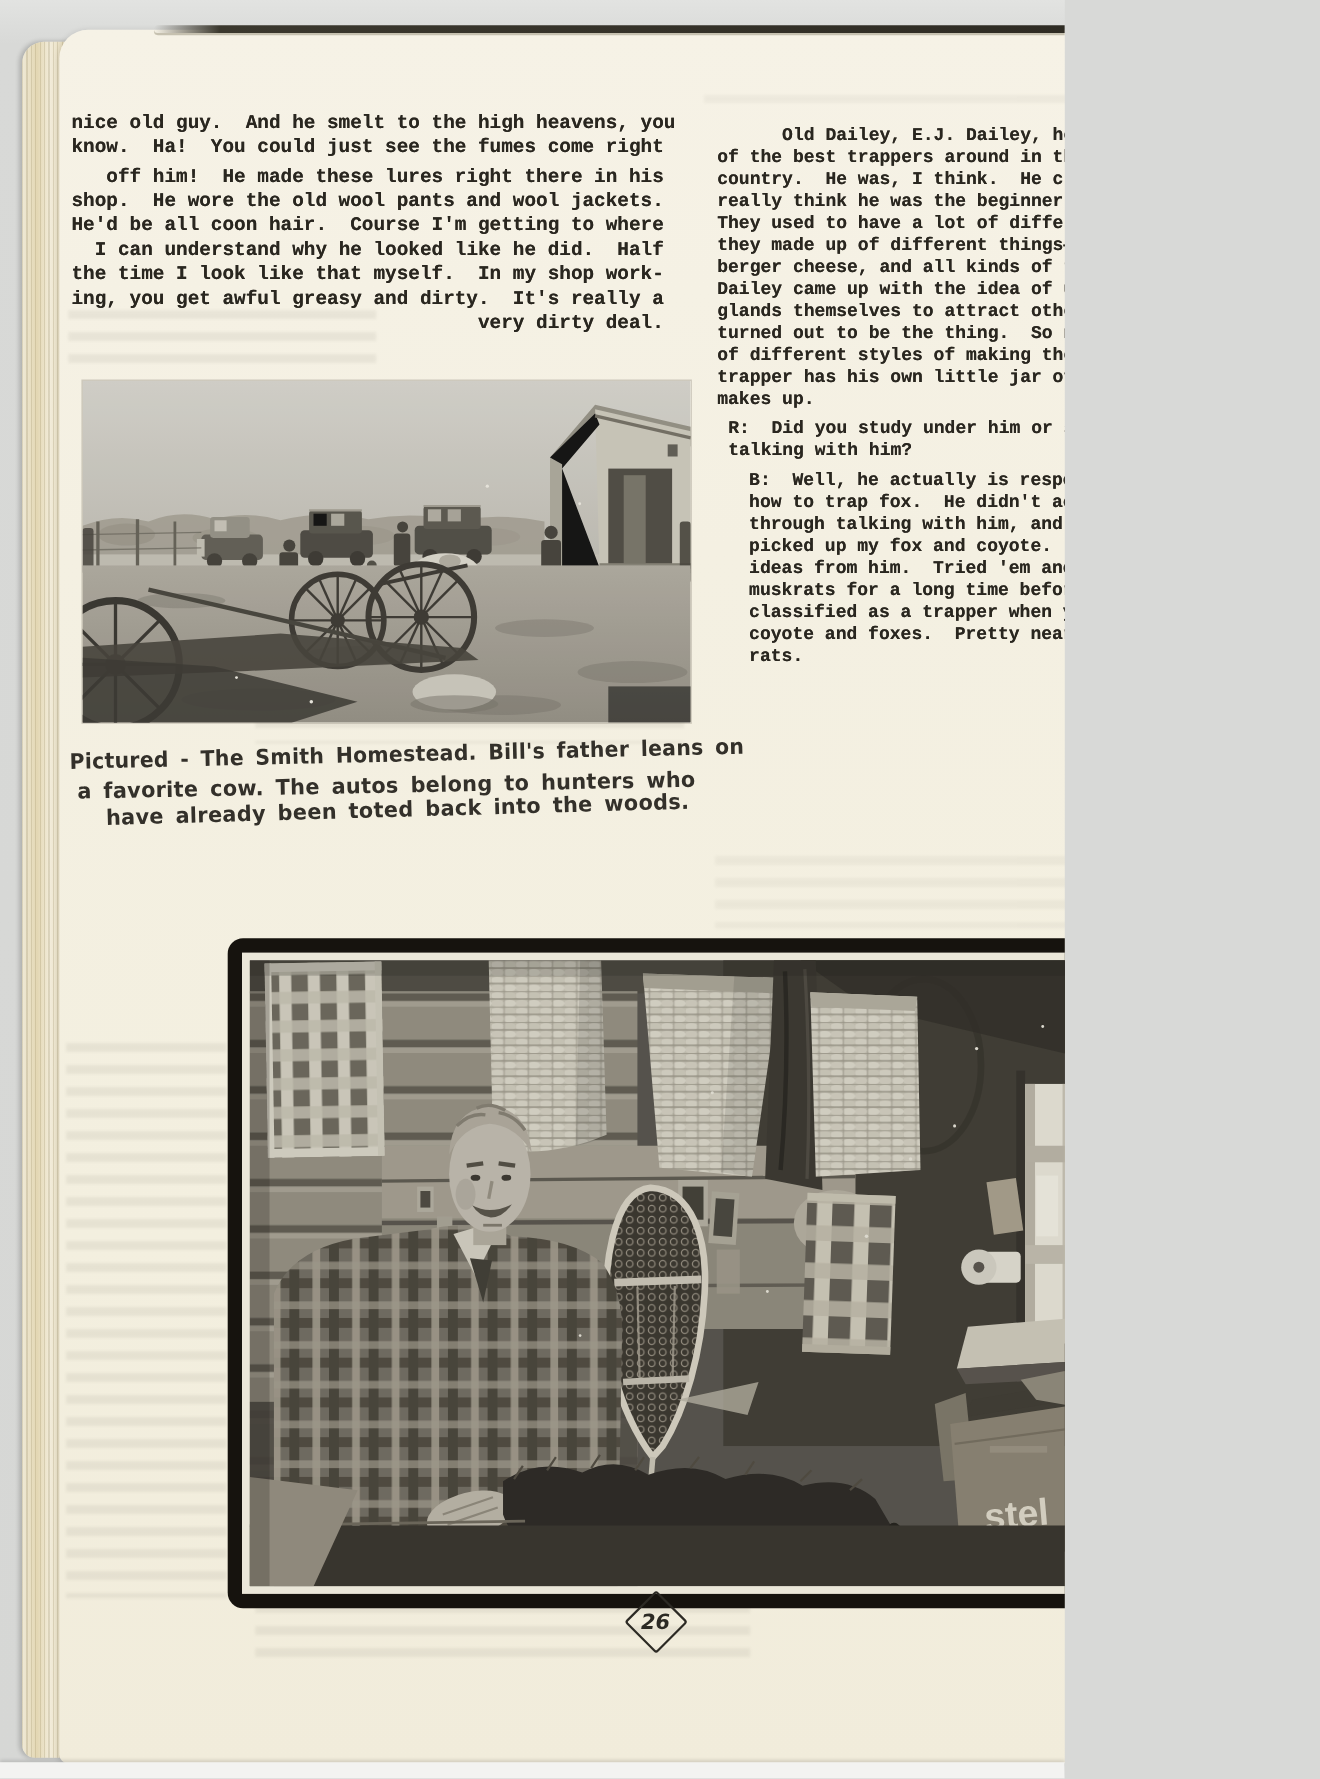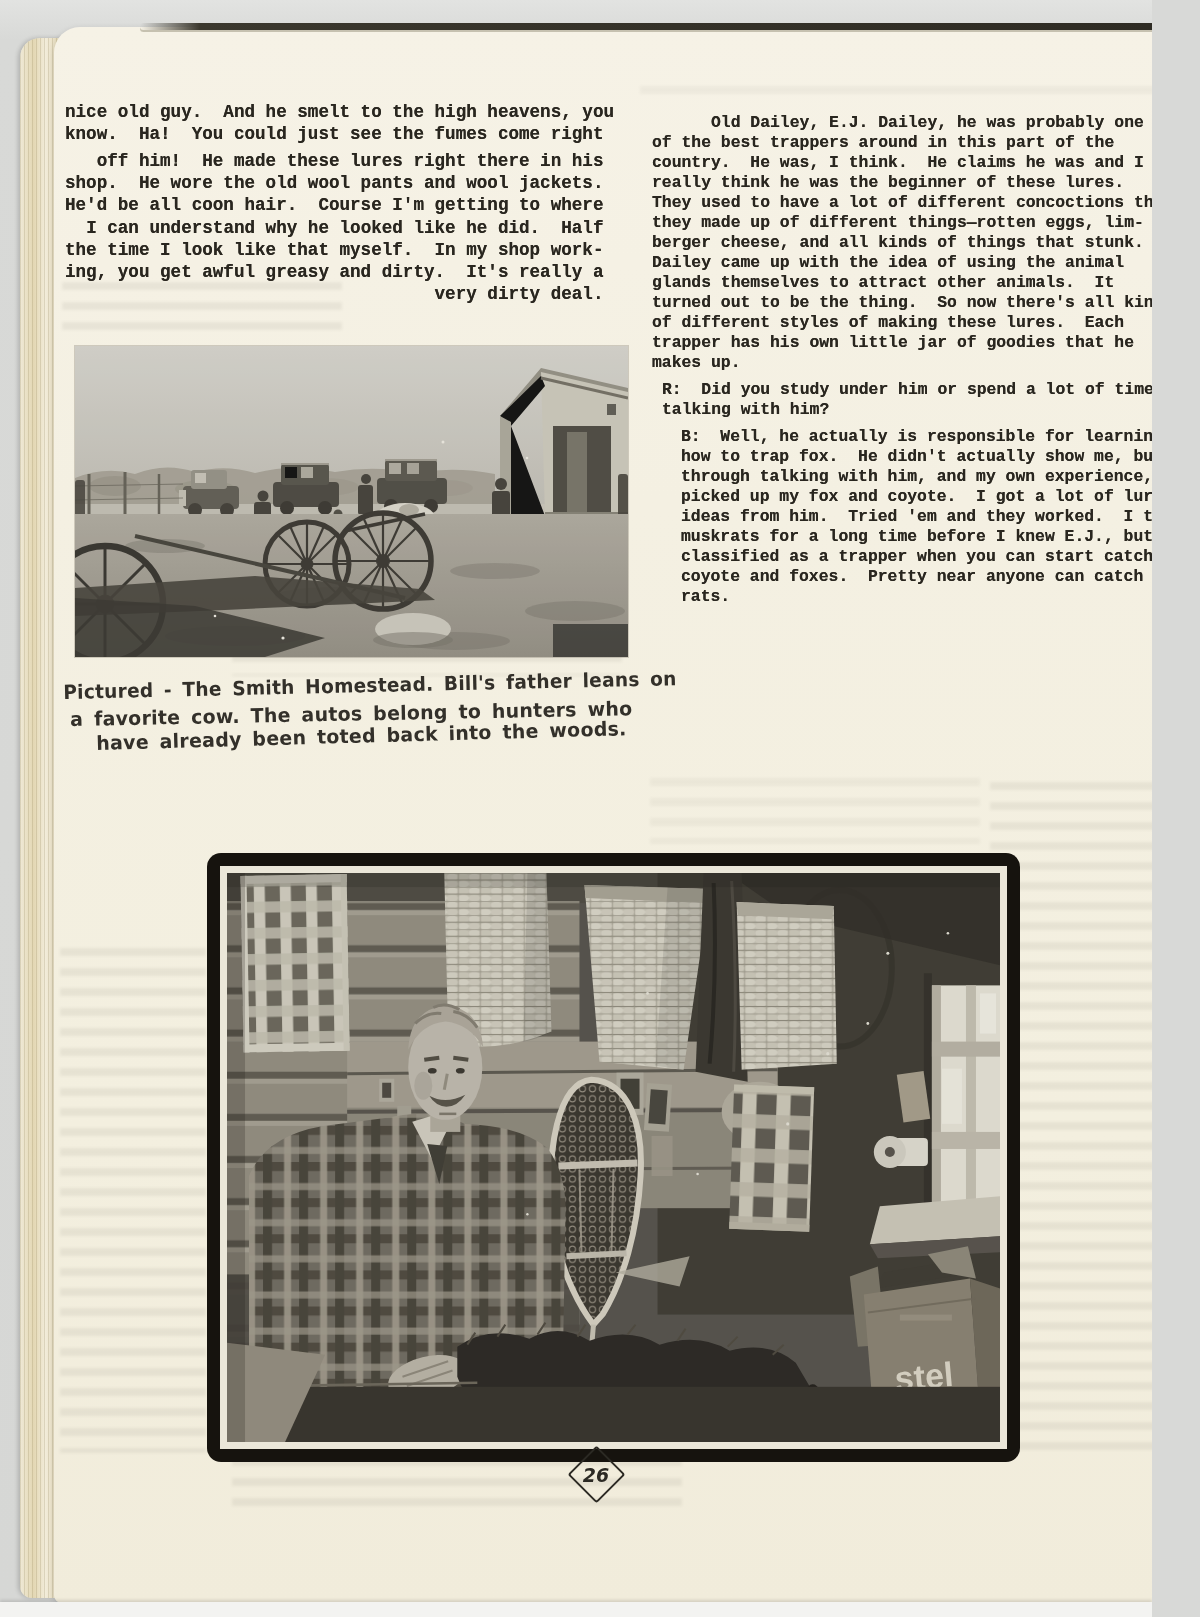--- a/index.html
+++ b/index.html
@@ -1,16 +1,16 @@
 <!DOCTYPE html>
 <html><head>
 <meta charset="utf-8">
 <style>
   html,body{margin:0;padding:0;background:#d8d9d7;}
-  #screen{position:relative;width:1152px;height:1617px;overflow:hidden;
+  #screen{position:relative;width:968px;height:1617px;overflow:hidden;
     background:linear-gradient(180deg,#e2e3e1 0,#d8d9d7 40px,#d6d7d5 100%);
     font-family:"Liberation Sans","DejaVu Sans",sans-serif;text-decoration:underline;}
   
   .page-edges{position:absolute;left:20px;top:38px;width:46px;height:1560px;
     border-radius:20px 0 0 12px;
     background:linear-gradient(90deg,#efe9d6 0,#e3d7b3 30%,#f2ecda 55%,#e7ddbf 80%,#f4efdf 100%);
     box-shadow:-2px 0 4px rgba(0,0,0,.18);}
   .page-edges:after{content:"";position:absolute;inset:0;border-radius:inherit;
     background:repeating-linear-gradient(90deg,rgba(120,105,60,.18) 0 1px,transparent 1px 4px);}
   

